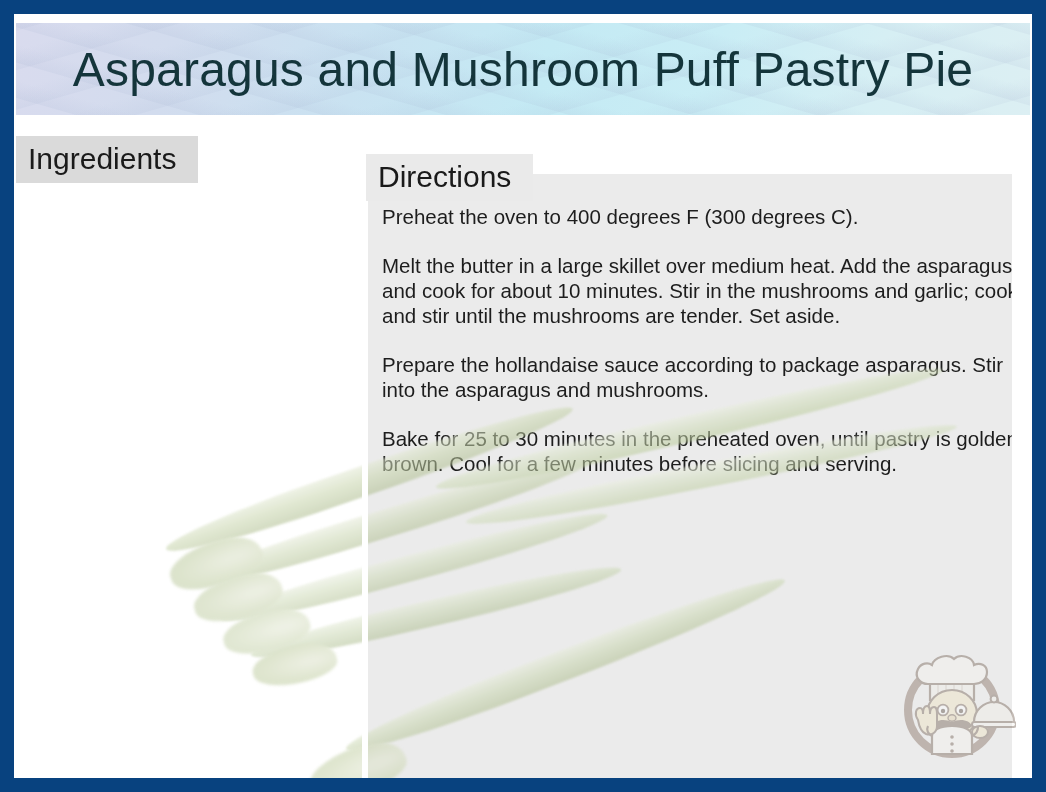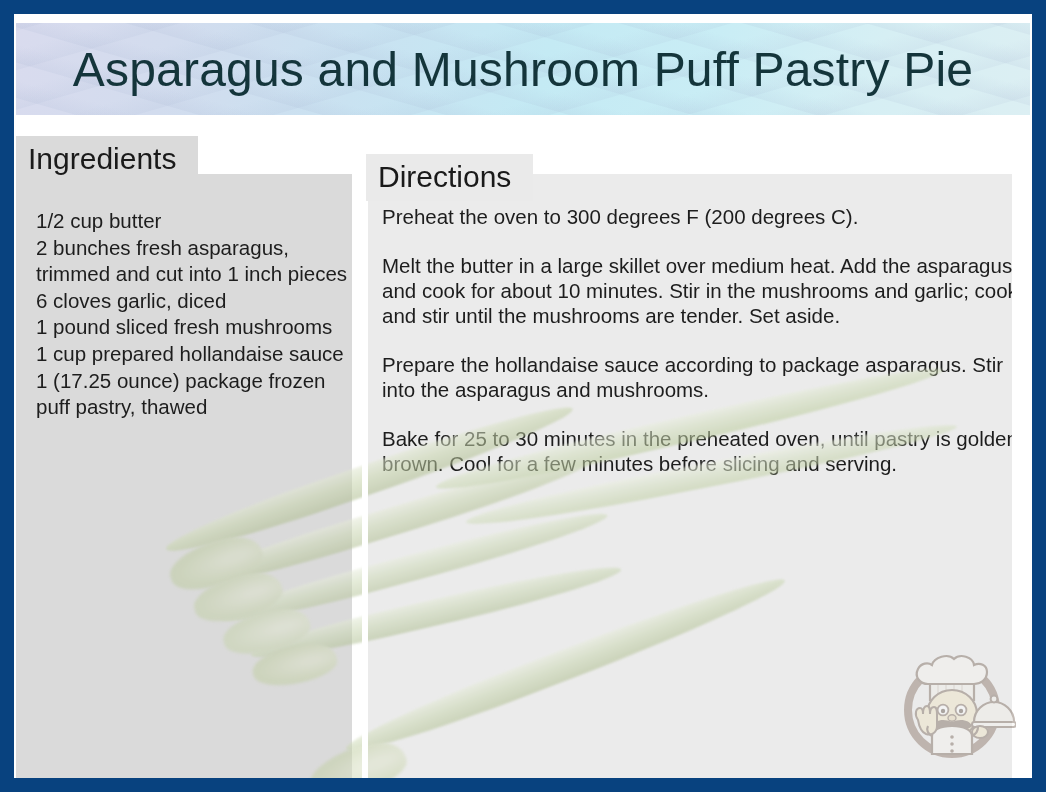--- a/index.html
+++ b/index.html
@@ -191,34 +191,24 @@
 </style>
 </head>
 <body>
 
 <div id="card">
 
   <div id="title-banner">
     <div id="title-text">Asparagus and Mushroom Puff Pastry Pie</div>
   </div>
 
-  <div id="ingredients-panel">
-    <div id="ingredients-list">1/2 cup butter
-2 bunches fresh asparagus,
-trimmed and cut into 1 inch pieces
-6 cloves garlic, diced
-1 pound sliced fresh mushrooms
-1 cup prepared hollandaise sauce
-1 (17.25 ounce) package frozen
-puff pastry, thawed</div>
-  </div>
 
   <div id="directions-panel">
     <div id="directions-body">
-      <p>Preheat the oven to 300 degrees F (200 degrees C).</p>
+      <p>Preheat the oven to 400 degrees F (300 degrees C).</p>
       <p>Melt the butter in a large skillet over medium heat. Add the asparagus, and cook for about 10 minutes. Stir in the mushrooms and garlic; cook and stir until the mushrooms are tender. Set aside.</p>
       <p>Prepare the hollandaise sauce according to package asparagus. Stir into the asparagus and mushrooms.</p>
       <p>Bake for 25 to 30 minutes in the preheated oven, until pastry is golden brown. Cool for a few minutes before slicing and serving.</p>
     </div>
   </div>
 
   <div id="asparagus-layer">
 
     <div class="spear" style="left:150px; top:360px; width:430px; height:30px; transform:rotate(-19deg); background:linear-gradient(180deg,#e3e9d4,#c9d6ae 45%,#aebd8f);"></div>
     <div class="spear" style="left:175px; top:395px; width:420px; height:28px; transform:rotate(-17deg); background:linear-gradient(180deg,#e6ebd9,#ccd8b4 45%,#b2c094);"></div>

